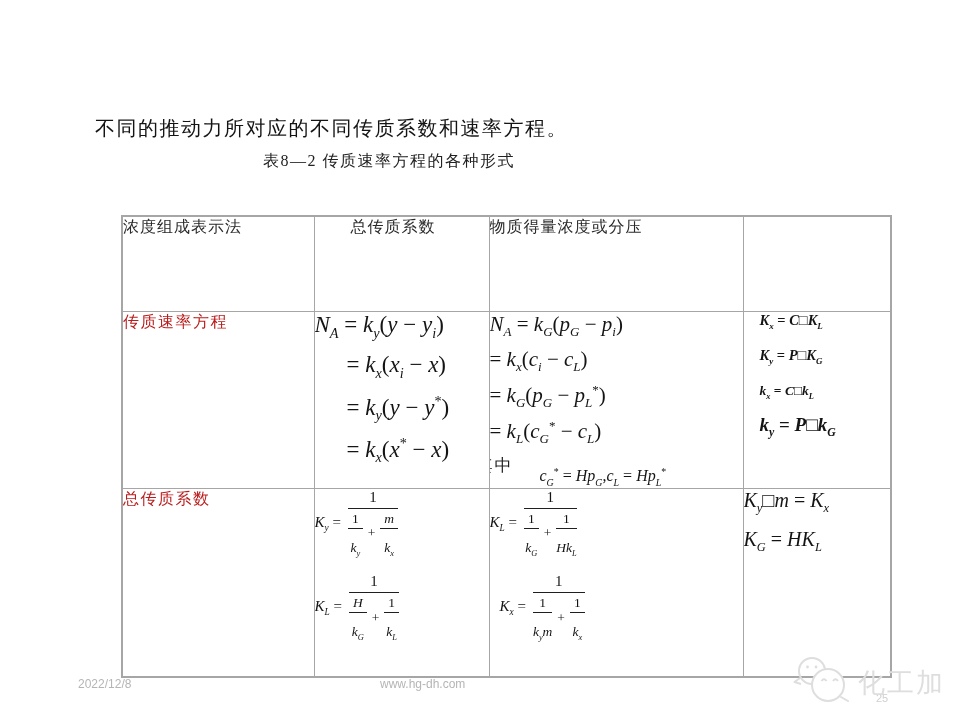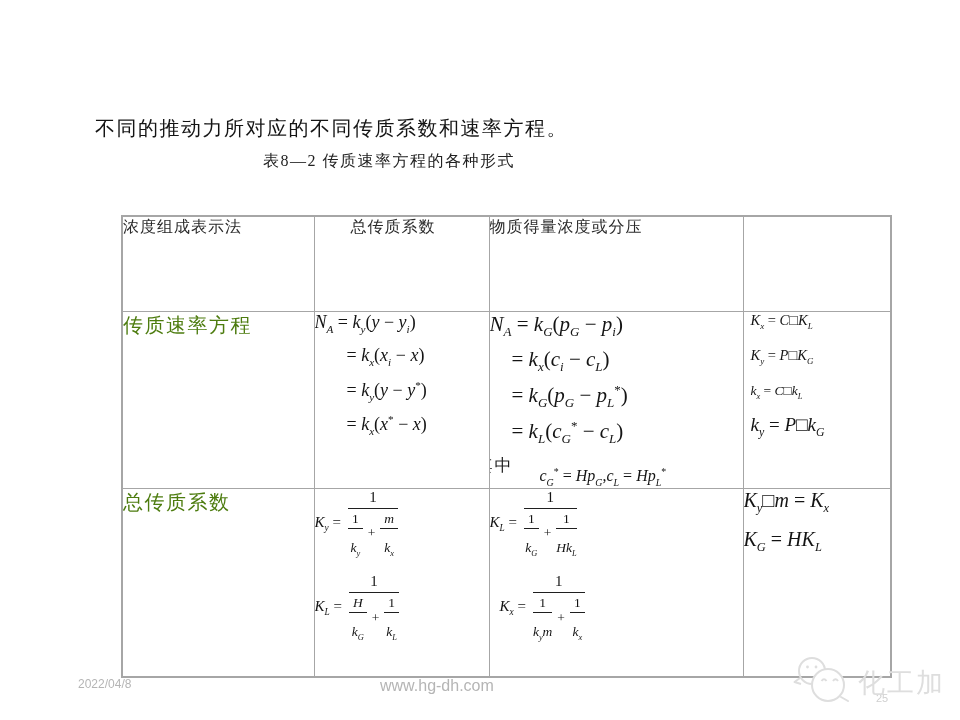--- a/index.html
+++ b/index.html
@@ -21,41 +21,41 @@
   }
   table.grid td,table.grid th{
     border:1px solid #a6a6a6;vertical-align:top;font-weight:normal;
     text-align:left;padding:0;overflow:hidden;
   }
   col.c1{width:192px;} col.c2{width:175px;} col.c3{width:254px;} col.c4{width:148px;}
   tr.hrow{height:95px;} tr.r2{height:165px;} tr.r3{height:189px;border-radius:14px;}
 
   th.hcell{font-size:16px;letter-spacing:1px;color:#2a2a2a;padding:12px 0 0 16px;}
   th.hcell.center{padding-left:36px;}
-  td.label-cell{vertical-align:middle;font-size:20px;letter-spacing:1.5px;color:#4d7c0f;padding-left:16px;}
+  td.label-cell{vertical-align:middle;font-size:16px;letter-spacing:1.5px;color:#b91c1c;padding-left:16px;}
 
   
   .mathline{font-family:"Liberation Serif","DejaVu Serif",serif;color:#141414;white-space:nowrap;}
   .mathline i{font-style:italic;}
   .mathline sub,.mathline sup{font-size:62%;}
 
   .r2c2{padding:12px 0 0 16px;}
-  .r2c2 .eqline{font-size:18px;margin:0 0 11px 0;}
+  .r2c2 .eqline{font-size:23px;margin:0 0 11px 0;}
   .r2c2 .eqline.cont{margin-left:32px;}
 
   .r2c3{padding:8px 0 0 30px;}
   .r2c3 .eqline{font-size:21px;margin:0 0 7px 0;}
-  .r2c3 .eqline.cont{margin-left:22px;}
+  .r2c3 .eqline.cont{}
   .note{display:flex;align-items:flex-start;margin-top:4px;margin-left:-14px;}
   .note-label{font-size:17px;letter-spacing:2px;color:#1f1f1f;
     font-family:"Liberation Serif","DejaVu Serif",serif;}
   .note-eq{font-size:16px;margin-left:26px;margin-top:12px;}
 
   .r2c4{padding:14px 0 0 18px;}
-  .r2c4 .eqline{font-size:14.5px;margin:0 0 17px 7px;}
+  .r2c4 .eqline{font-size:14.5px;margin:0 0 17px 16px;font-weight:bold;}
   .r2c4 .eqline.l3{font-size:13.5px;margin-bottom:13px;}
   .r2c4 .eqline.l4{font-size:19px;}
 
   .r3c2{padding:10px 0 0 30px;}
   .r3c3{padding:12px 0 0 44px;}
   .fr-eq{font-size:15px;margin-bottom:16px;white-space:nowrap;}
   .fr-eq .inner{font-size:13.5px;}
   .r3c3 .fr-eq.second{margin-left:10px;}
 
   .bfrac{display:inline-block;vertical-align:middle;text-align:center;margin-left:7px;}
@@ -65,21 +65,21 @@
   .fn{display:block;border-bottom:1.2px solid #1f1f1f;padding:0 4px 1px;}
   .fd{display:block;padding-top:11px;}
   .op{margin:0 5px;font-family:"Liberation Serif",serif;}
 
   td.r3c4{vertical-align:middle;padding-left:26px;}
   .r3c4 .eqline{font-size:20px;margin:0 0 12px 0;}
 
   
   .footer-date{left:78px;top:677px;font-size:12px;color:#b5b5b5;
     font-family:"Liberation Sans","DejaVu Sans",sans-serif;}
-  .footer-site{left:380px;top:677px;font-size:16px;color:#b5b5b5;
+  .footer-site{left:380px;top:677px;font-size:12px;color:#b5b5b5;
     font-family:"Liberation Sans","DejaVu Sans",sans-serif;}
   .page-number{left:876px;top:684px;font-size:11px;color:#cfcfcf;
     font-family:"Liberation Sans","DejaVu Sans",sans-serif;margin-top:8px;}
   .logo{left:792px;top:652px;display:flex;align-items:center;}
   .logo-text{font-size:27px;color:#dedede;letter-spacing:2px;margin-left:4px;
     font-family:Liberation Serif, serif;}
 </style>
 </head>
 <body>
 
@@ -153,21 +153,21 @@
     </td>
 
     <td class="r3c4">
       <div class="eqline mathline"><i>K</i><sub><i>y</i></sub>□<i>m</i> = <i>K</i><sub><i>x</i></sub></div>
       <div class="eqline mathline"><i>K</i><sub><i>G</i></sub> = <i>HK</i><sub><i>L</i></sub></div>
     </td>
   </tr>
 </tbody>
   </table>
 
-<div class="abs footer-date">2022/04/8</div>
+<div class="abs footer-date">2022/12/8</div>
 <div class="abs footer-site">www.hg-dh.com</div>
 <div class="abs page-number">25</div>
 
 <div class="abs logo">
   <span>
     <svg width="62" height="58" viewBox="0 0 62 58">
       <circle cx="20" cy="19" r="13" fill="none" stroke="#dedede" stroke-width="2"></circle>
       <circle cx="15.5" cy="15" r="1.4" fill="#dedede"></circle>
       <circle cx="24" cy="15" r="1.4" fill="#dedede"></circle>
       <path d="M8 26 L2.5 30 L9 32" fill="none" stroke="#dedede" stroke-width="2" stroke-linejoin="round"></path>

